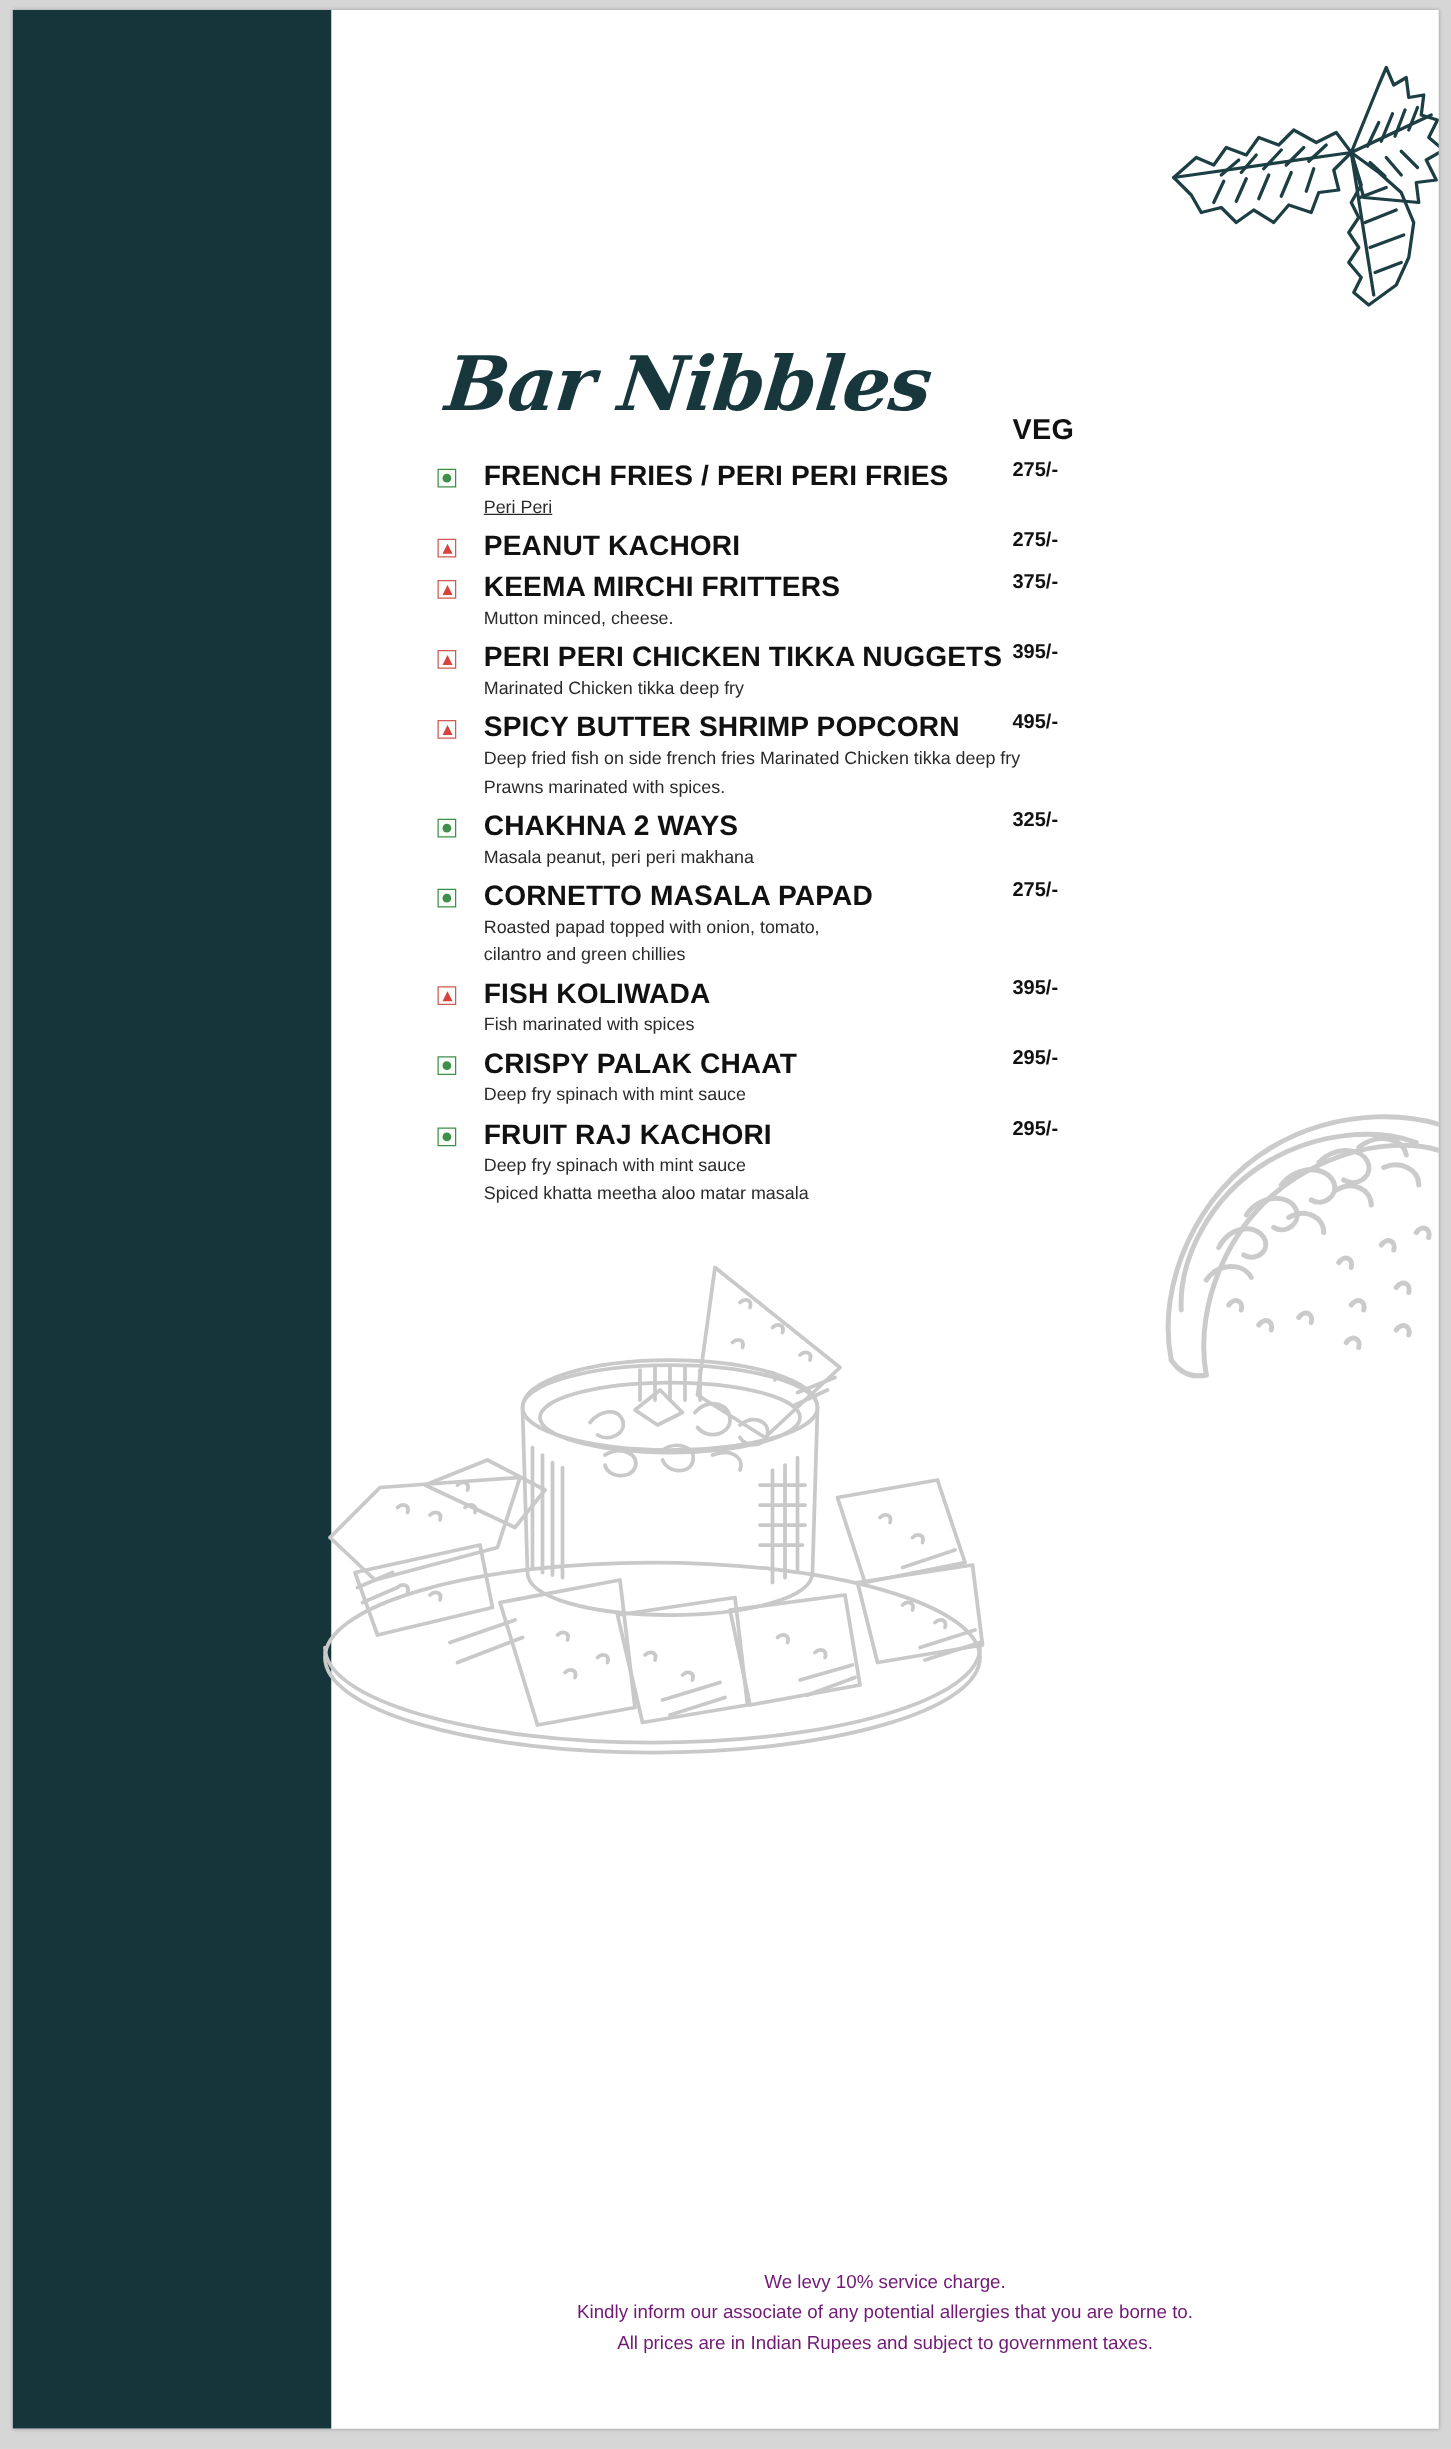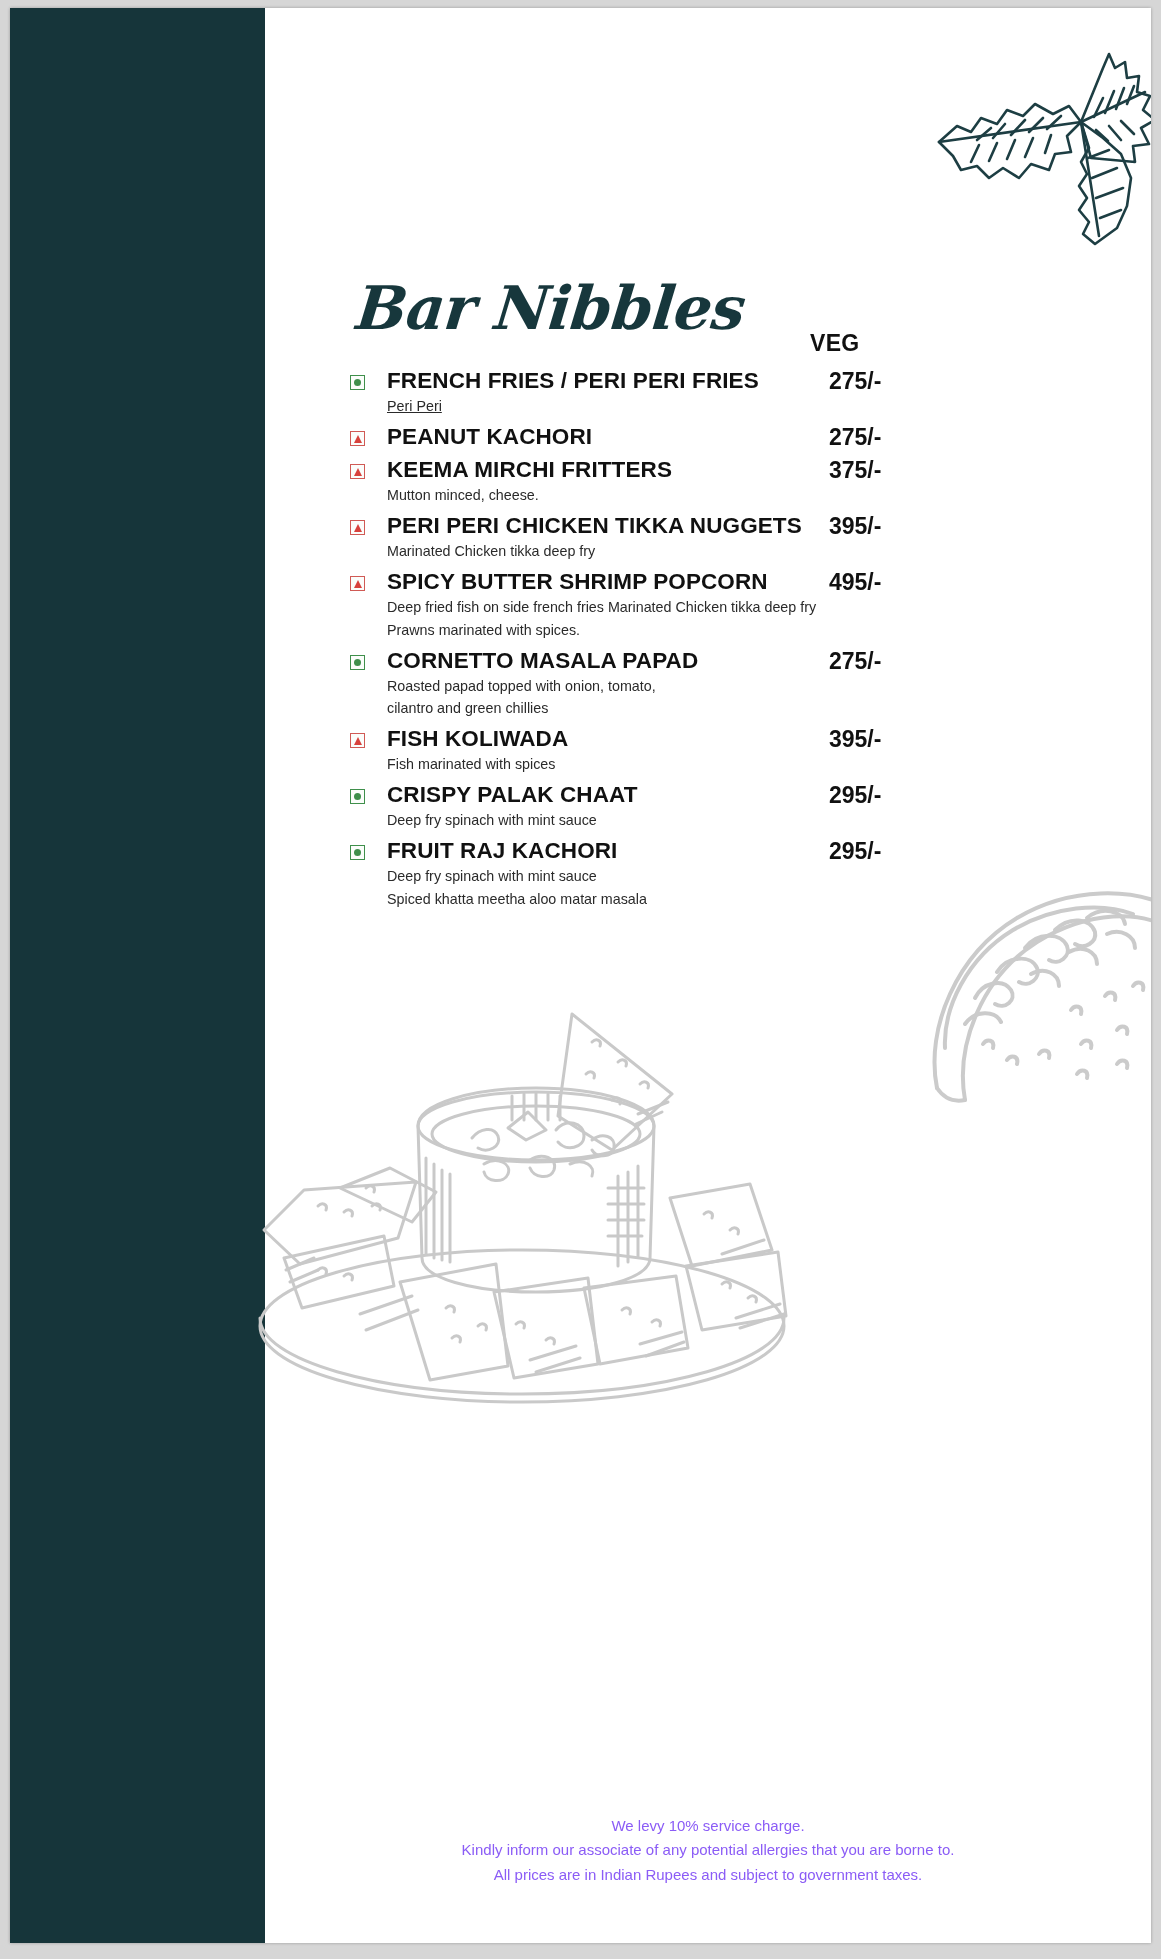--- a/index.html
+++ b/index.html
@@ -132,22 +132,22 @@
   .item-name {
     font-size: 22.5px;
     font-weight: 600;
     color: #111;
     letter-spacing: 0.1px;
     white-space: nowrap;
   }
 
   .item-price {
     position: absolute;
-    left: 482px;
-    font-size: 23px;
+    left: 463px;
+    font-size: 16px;
     font-weight: 700;
     color: #111;
     white-space: nowrap;
   }
 
   .item-desc {
     font-size: 14.3px;
     line-height: 1.55;
     color: #2a2a2a;
     margin-top: 1px;
@@ -155,21 +155,21 @@
 
   
   #footer {
     position: absolute;
     left: 255px;
     right: 0;
     bottom: 56px;
     text-align: center;
     font-size: 15px;
     line-height: 1.62;
-    color: #8b5cf6;
+    color: #701a75;
   }
 
 </style>
 </head>
 <body>
 
 <div id="page">
   <div id="card">
 
     <div id="sidebar"></div>
@@ -385,20 +385,30 @@
                 <span class="item-price">495/-</span>
               </div>
               <div class="item-desc" style="white-space: pre-line;">Deep fried fish on side french fries Marinated Chicken tikka deep fry
 Prawns marinated with spices.</div>
             </div>
             <div class="item">
               <span class="marker">
                 <span class="dot"></span>
               </span>
               <div class="item-row">
+                <span class="item-name">CHAKHNA 2 WAYS</span>
+                <span class="item-price">325/-</span>
+              </div>
+              <div class="item-desc" style="white-space: pre-line;">Masala peanut, peri peri makhana</div>
+            </div>
+            <div class="item">
+              <span class="marker">
+                <span class="dot"></span>
+              </span>
+              <div class="item-row">
                 <span class="item-name">CORNETTO MASALA PAPAD</span>
                 <span class="item-price">275/-</span>
               </div>
               <div class="item-desc" style="white-space: pre-line;">Roasted papad topped with onion, tomato,
 cilantro and green chillies</div>
             </div>
             <div class="item">
               <span class="marker nonveg">
                 <span class="tri"></span>
               </span>

